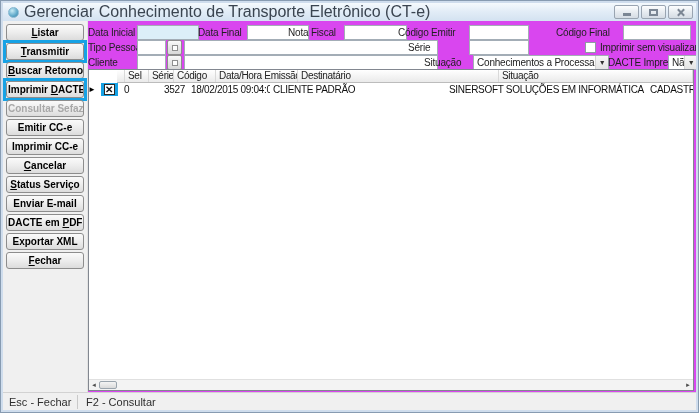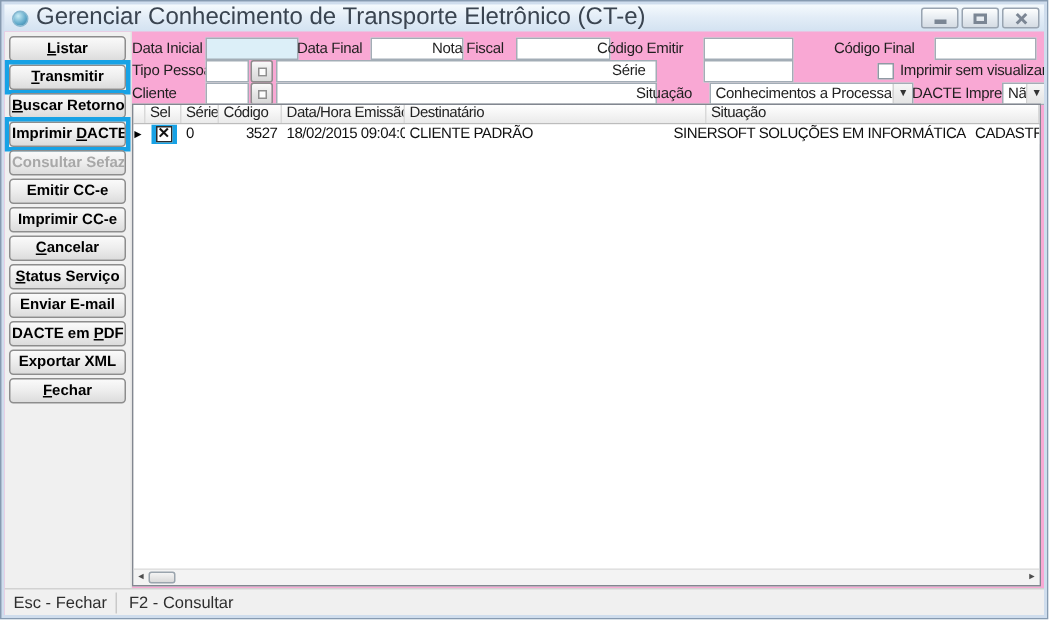--- a/index.html
+++ b/index.html
@@ -37,21 +37,21 @@
   .g-close{ position:relative; width:9px; height:9px; }
   .g-close::before,.g-close::after{
     content:''; position:absolute; left:4px; top:0; width:2px; height:9px; background:#7b8694;
   }
   .g-close::before{ transform:rotate(45deg); }
   .g-close::after{ transform:rotate(-45deg); }
 
   
   .app-body{
     position:absolute; left:2px; right:2px; top:20px; bottom:2px;
-    background:#f9a8d4; overflow:hidden;
+    background:#d946ef; overflow:hidden;
   }
 
   
   .sidebar{
     position:absolute; left:0; top:0; width:85px; bottom:18px;
     padding-top:3px; background:#f0f0f0; border-right:1px solid #e3e3e3;
   }
   .btn-wrap{ margin:0 3px 2px 3px; position:relative; height:17px; }
   .btn-wrap.hl{ outline:3px solid var(--hl,#17a2e5); }
   .side-btn{
@@ -101,20 +101,21 @@
   
   .grid{
     position:absolute; left:0; right:2px; top:48px; bottom:1px;
     border:1px solid #828790; background:#fff;
     display:flex; flex-direction:column; overflow:hidden;
   }
   .grid-head{
     height:13px; flex:0 0 auto; display:flex;
     background:linear-gradient(#ffffff,#eaeaea);
     border-bottom:1px solid #bcbcbc;
+    margin-left:28px;
   }
   .gh-cell{
     font-size:10px; color:#222; padding:0 3px; line-height:12px;
     border-right:1px solid #d9d9d9; white-space:nowrap; overflow:hidden;
     letter-spacing:-0.3px; flex:0 0 auto;
   }
   .grid-body{ flex:1; overflow:hidden; background:#fff; }
   .grid-row{ height:13px; display:flex; background:#fff; }
   .gr-cell{
     font-size:10px; color:#111; padding:0 3px; line-height:13px;

